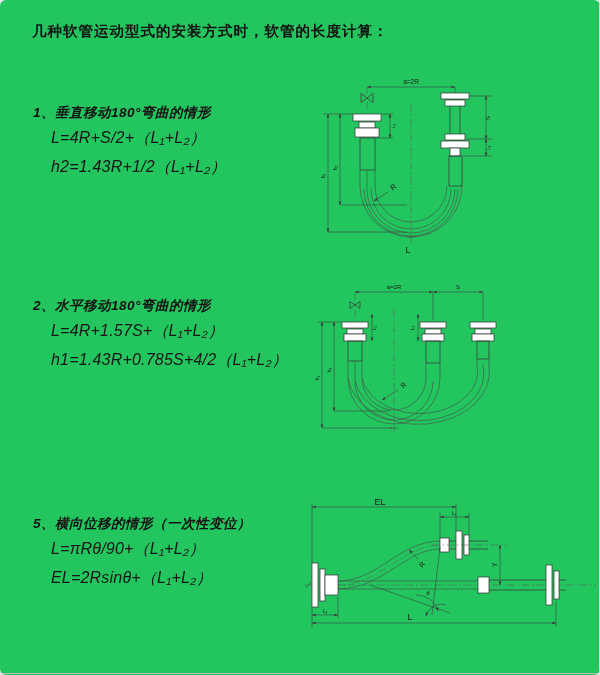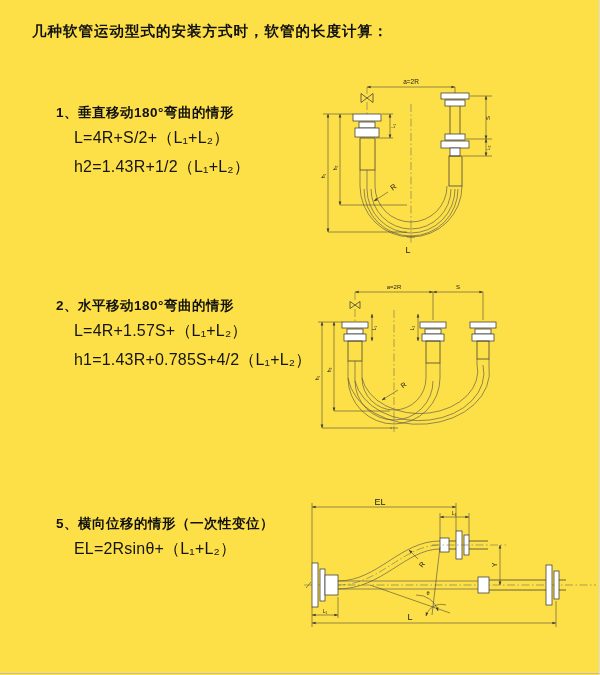--- a/index.html
+++ b/index.html
@@ -1,25 +1,25 @@
 <!DOCTYPE html>
 <html><head>
 <meta charset="utf-8">
 <style>
   html,body{margin:0;padding:0;background:#e9e9e9;}
   .page{
-    position:relative;width:600px;height:675px;background:#fde047;
+    position:relative;width:600px;height:675px;background:#22c55e;
     font-family:"Liberation Sans","DejaVu Sans",sans-serif;color:#1c1c1c;
-    overflow:hidden;margin:0 auto;
+    overflow:hidden;margin:0 auto;border-radius:6px;
   }
   .page-title{
     position:absolute;left:32px;top:22px;font-size:14.5px;font-weight:bold;
     letter-spacing:1px;color:#111;
   }
-  .sec-text{position:absolute;left:56px;width:270px;}
+  .sec-text{position:absolute;left:33px;width:270px;font-style:italic;}
   .sec-heading{font-size:13.5px;font-weight:bold;letter-spacing:.5px;line-height:20px;color:#111;}
   .formula{font-size:16px;line-height:29px;padding-left:18px;letter-spacing:.2px;color:#151515;white-space:nowrap;}
   #sec1{top:103px;} #sec2{top:296px;} #sec3{top:514px;}
   .dsvg{position:absolute;}
   #d1{left:310px;top:68px;} #d2{left:310px;top:278px;} #d3{left:300px;top:495px;}
   svg .s{stroke:#3a3a3a;stroke-width:.75;fill:none;}
   svg .s2{stroke:#4a4a4a;stroke-width:.6;fill:none;}
   svg .dim{stroke:#3a3a3a;stroke-width:.55;fill:none;}
   svg .cl{stroke:#5a5a5a;stroke-width:.5;fill:none;stroke-dasharray:8 2.5 1.5 2.5;}
   svg .fit{stroke:#3a3a3a;stroke-width:.75;fill:#ffffff;}
@@ -222,20 +222,21 @@
     </g>
 
     <g>
       <line class="dim" x1="88" y1="112" x2="72" y2="122" marker-end="url(#ar2)"></line>
       <text transform="translate(95,109) rotate(-38)" font-size="7" text-anchor="middle">R</text>
     </g>
   </svg>
 
   <div class="sec-text" id="sec3">
     <div class="sec-heading">5、横向位移的情形（一次性变位）</div>
+    <div class="formula">L=πRθ/90+（L₁+L₂）</div>
     <div class="formula">EL=2Rsinθ+（L₁+L₂）</div>
   </div>
 
   <svg id="d3" class="dsvg" width="300" height="155" viewBox="0 0 300 155">
     <defs>
       <marker id="ar3" viewBox="0 0 8 8" refX="7.5" refY="4" markerWidth="7" markerHeight="7" orient="auto-start-reverse">
         <path d="M0,1.2 L8,4 L0,6.8 Z" fill="#3a3a3a"></path>
       </marker>
     </defs>
 

